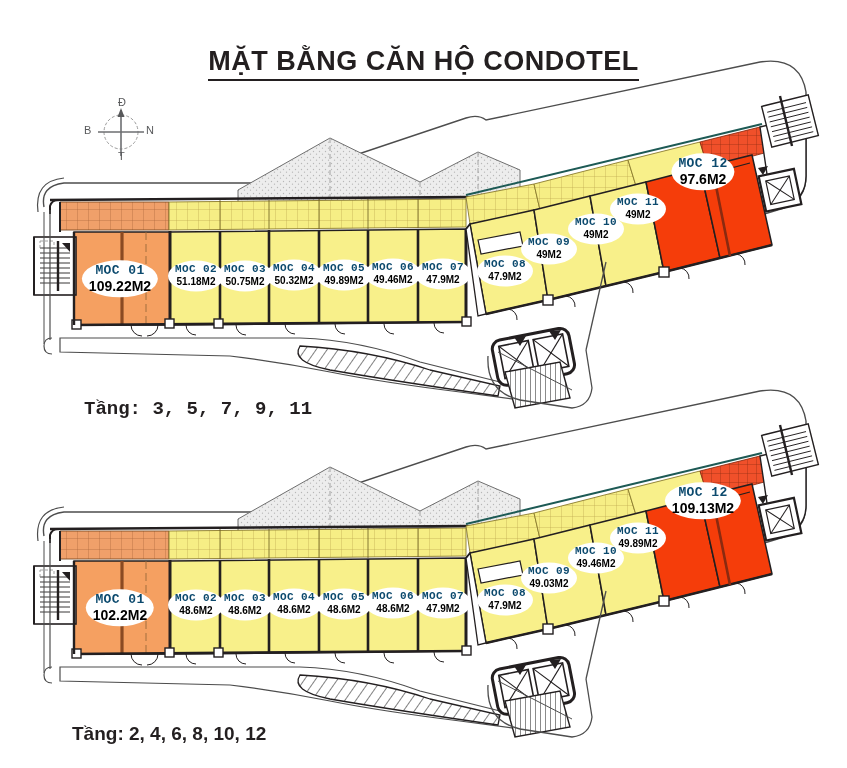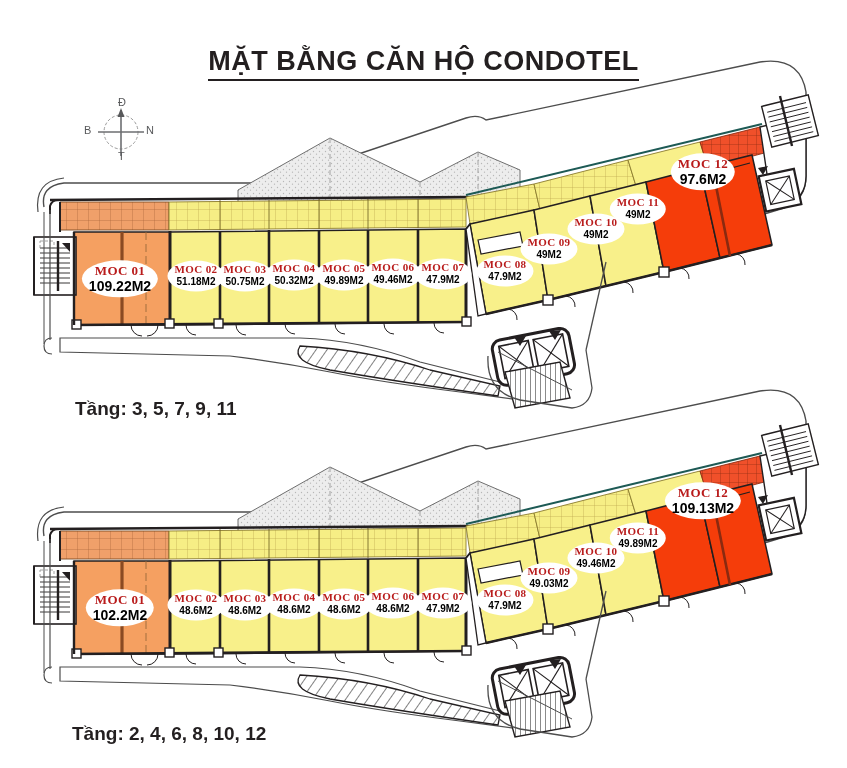--- a/index.html
+++ b/index.html
@@ -47,21 +47,21 @@
   .compass .lbl-n { left: 68px; top: 28px; }
   .compass .lbl-t { left: 40px; top: 54px; }
 
   .floor-caption {
     position: absolute;
     font-size: 19px;
     font-weight: bold;
     color: #231f20;
     white-space: nowrap;
   }
-  #caption-odd  { left: 75px; top: 398px; }
+  #caption-odd  { left: 84px; top: 398px; font-family: Liberation Mono, monospace; }
   #caption-even { left: 72px; top: 723px; }
 
   .plan {
     position: absolute;
     left: 0;
     top: 0;
     width: 847px;
     height: 768px;
     pointer-events: none;
   }
@@ -73,22 +73,22 @@
     border-radius: 50%;
     padding: 4px 7px;
     line-height: 1.05;
     pointer-events: auto;
   }
   .unit-label .u-name {
     display: block;
     font-size: 11px;
     font-weight: bold;
     letter-spacing: 0.4px;
-    color: #b91c1c;
-    font-family: Liberation Serif, serif;
+    color: #0c4a6e;
+    font-family: Liberation Mono, monospace;
   }
   .unit-label .u-area {
     display: block;
     font-size: 10px;
     font-weight: bold;
     color: #000000;
     margin-top: 1px;
     font-family: "Liberation Sans Narrow", "Liberation Sans", sans-serif;
   }
   .unit-label.big .u-name { font-size: 13px; }

